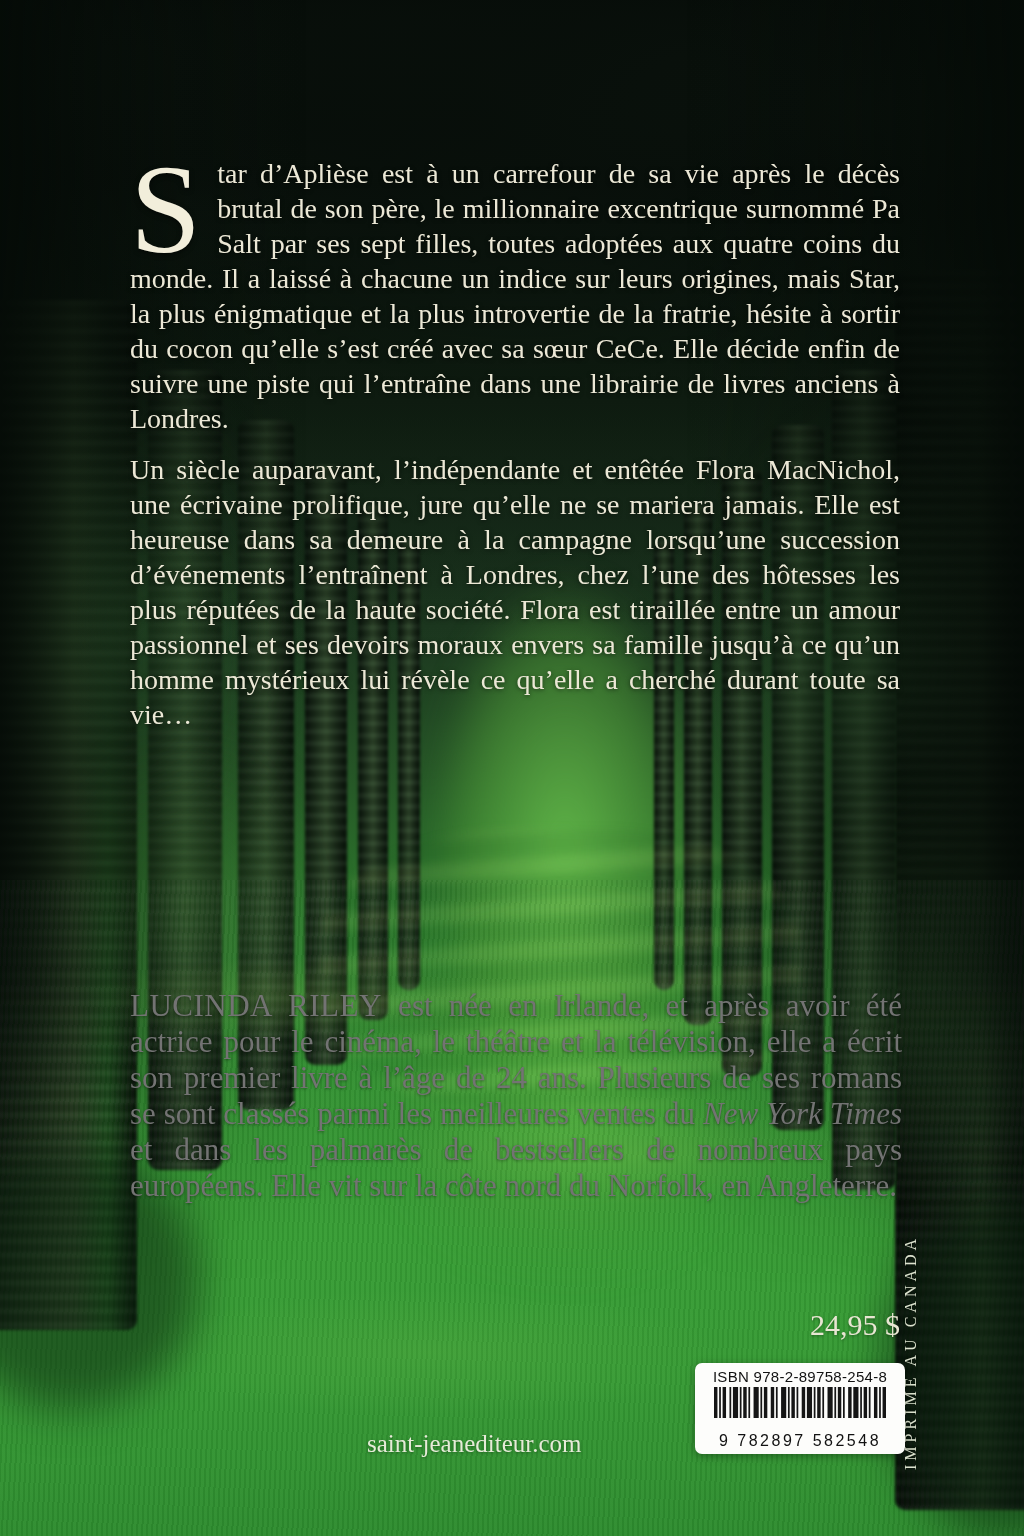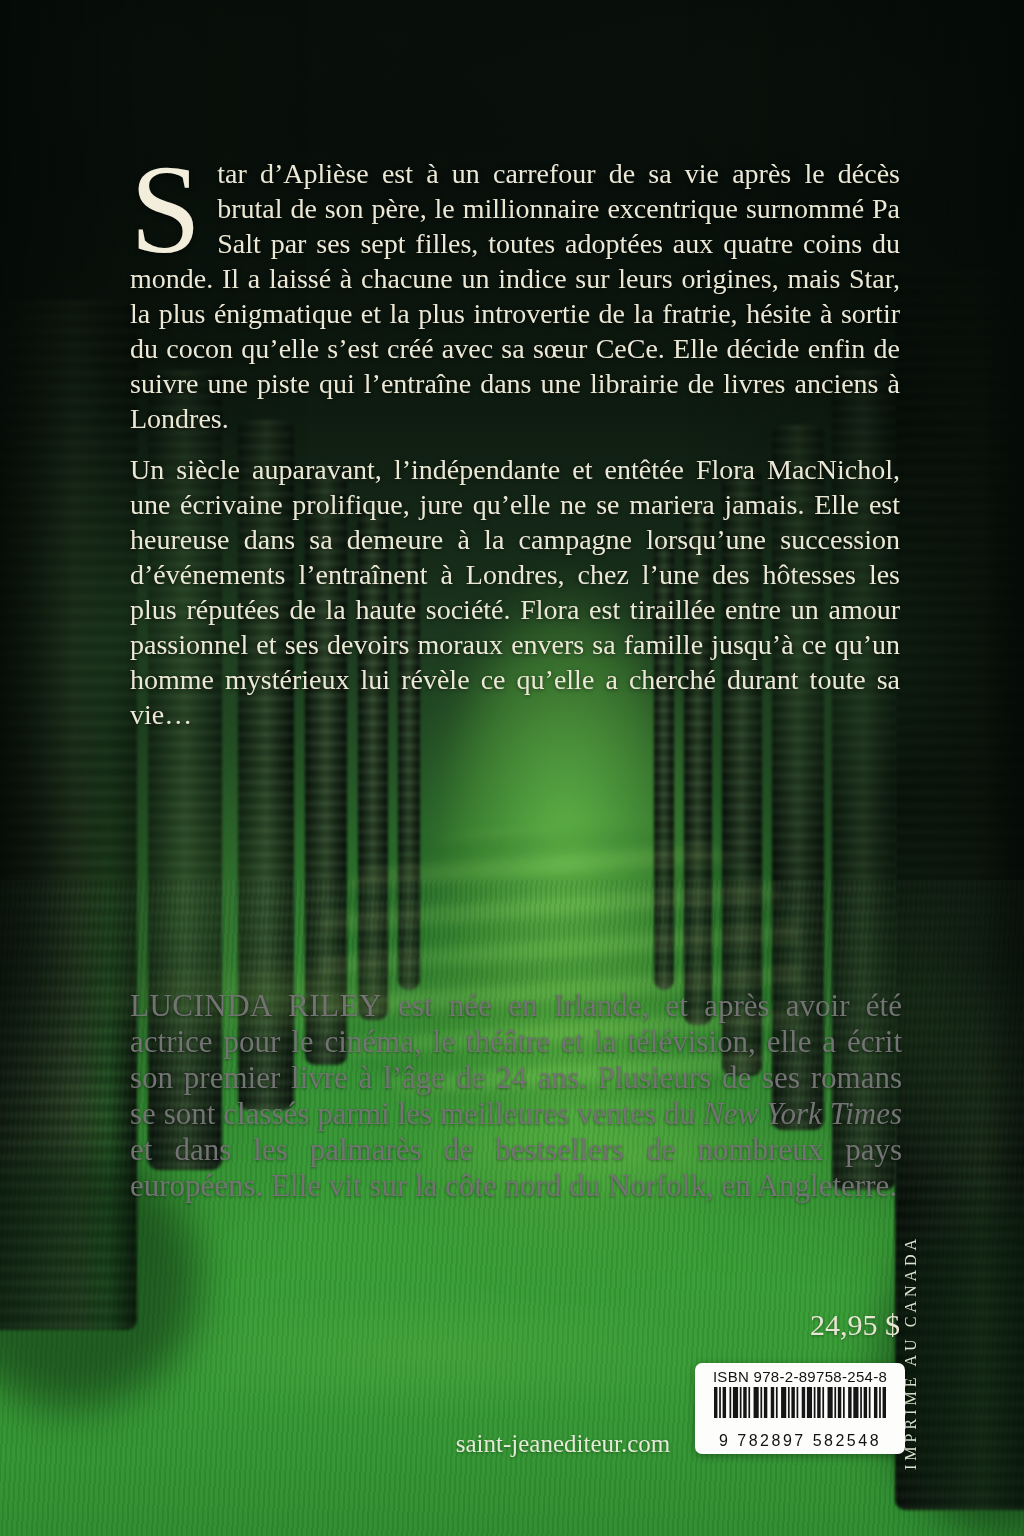--- a/index.html
+++ b/index.html
@@ -122,21 +122,21 @@
     position:absolute;left:695px;top:1363px;width:210px;height:91px;
     background:#fdfdfb;border-radius:7px;box-sizing:border-box;
     display:flex;flex-direction:column;align-items:center;padding:5px 16px 4px;
     box-shadow:0 2px 8px rgba(0,0,0,.35);
     font-family:"Liberation Sans","DejaVu Sans",sans-serif;color:#121212;
   }
   .isbn{font-size:15px;letter-spacing:.3px;white-space:nowrap;}
   .bars{width:172px;height:37px;margin-top:2px;}
   .barnum{font-size:16px;letter-spacing:2.5px;margin-top:14px;white-space:nowrap;}
   .site{
-    position:absolute;left:378px;top:1430px;width:370px;text-align:center;
+    position:absolute;left:367px;top:1430px;width:370px;text-align:left;
     color:#e6ebd8;font-size:25px;text-shadow:0 1px 3px rgba(0,0,0,.35);
   }
 </style>
 </head>
 <body>
 
 <div class="cover">
 
   <div class="layer bg"></div>
   <div class="layer canopy"></div>

